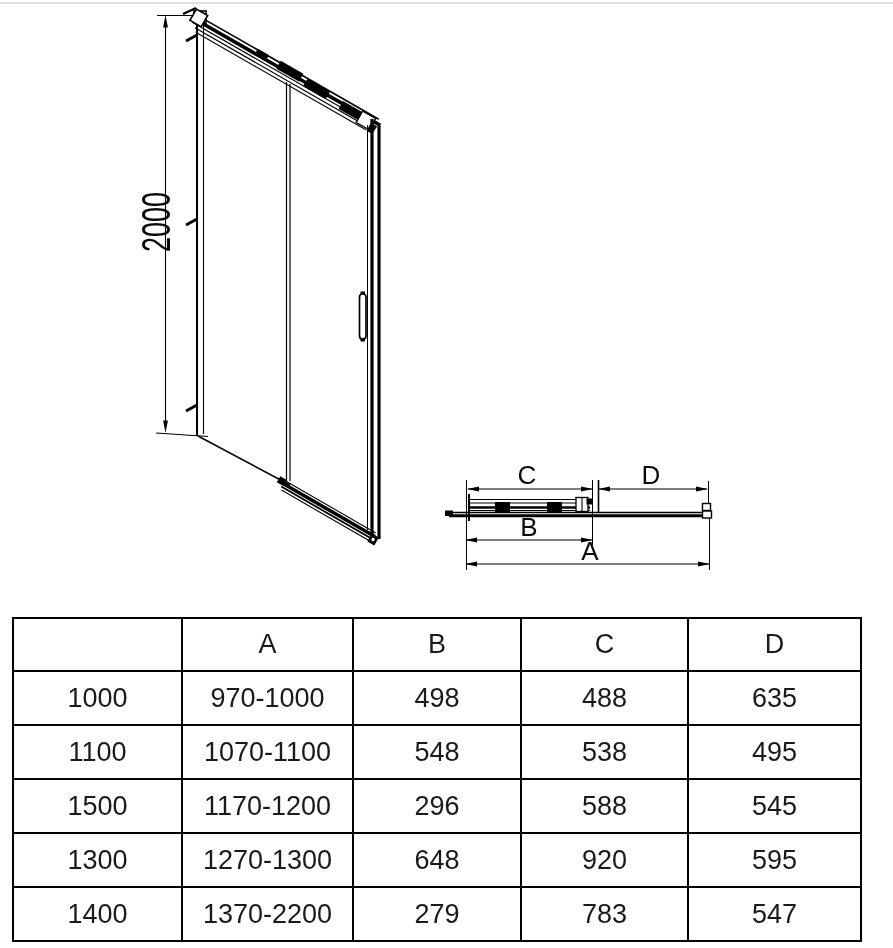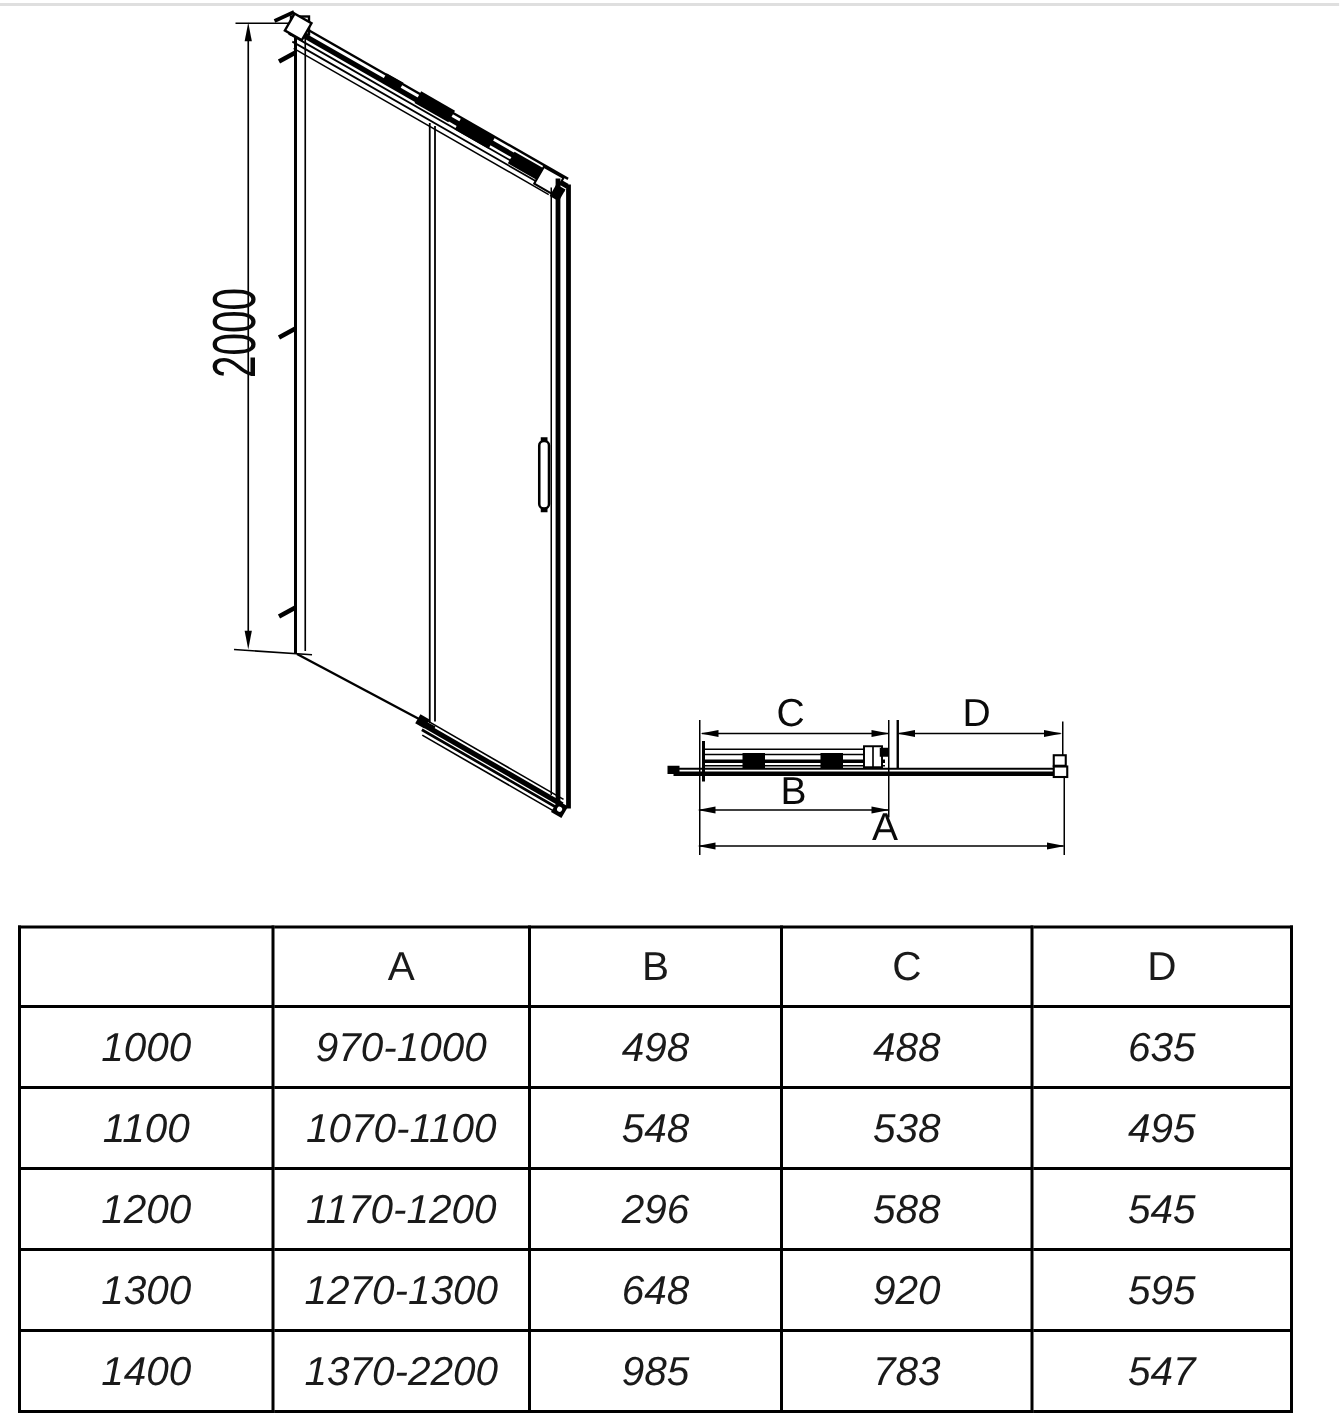--- a/index.html
+++ b/index.html
@@ -22,21 +22,21 @@
     border-collapse:collapse; table-layout:fixed;
     font-size:27px; color:#1a1a1a;
   }
   .spec-table td, .spec-table th {
     border:2px solid #000;
     text-align:center; vertical-align:middle;
     font-weight:normal; padding:0;
     overflow:hidden; white-space:nowrap;
   }
   .spec-table th { height:51px; }
-  .spec-table td { height:52px;font-style:italic; }
+  .spec-table td { height:52px; }
   .c0 { width:169px; } .c1 { width:171px; } .c2 { width:168px; }
   .c3 { width:167px; } .c4 { width:173px; }
 </style>
 </head>
 <body>
 
 <div class="canvas">
   <div class="top-divider"></div>
 
   <svg class="drawing-svg" width="893" height="600" viewBox="0 0 893 600">
@@ -190,35 +190,35 @@
       <td>635</td>
     </tr>
     <tr>
       <td>1100</td>
       <td>1070-1100</td>
       <td>548</td>
       <td>538</td>
       <td>495</td>
     </tr>
     <tr>
-      <td>1200</td>
+      <td>1500</td>
       <td>1170-1200</td>
       <td>296</td>
       <td>588</td>
       <td>545</td>
     </tr>
     <tr>
       <td>1300</td>
       <td>1270-1300</td>
       <td>648</td>
       <td>920</td>
       <td>595</td>
     </tr>
     <tr>
       <td>1400</td>
       <td>1370-2200</td>
-      <td>985</td>
+      <td>279</td>
       <td>783</td>
       <td>547</td>
     </tr>
   </tbody>
     </table>
 </div>
 
 </body></html>

